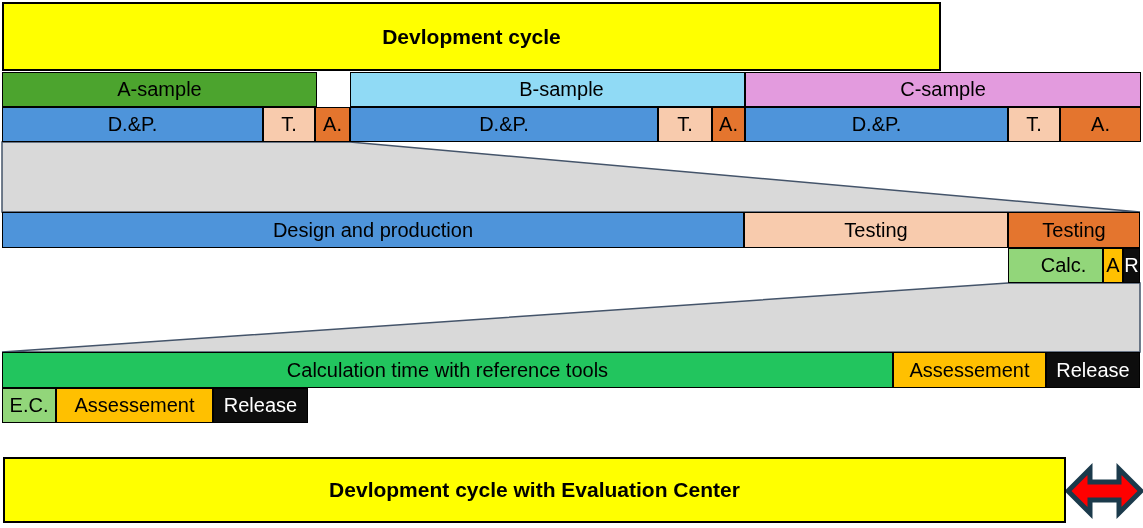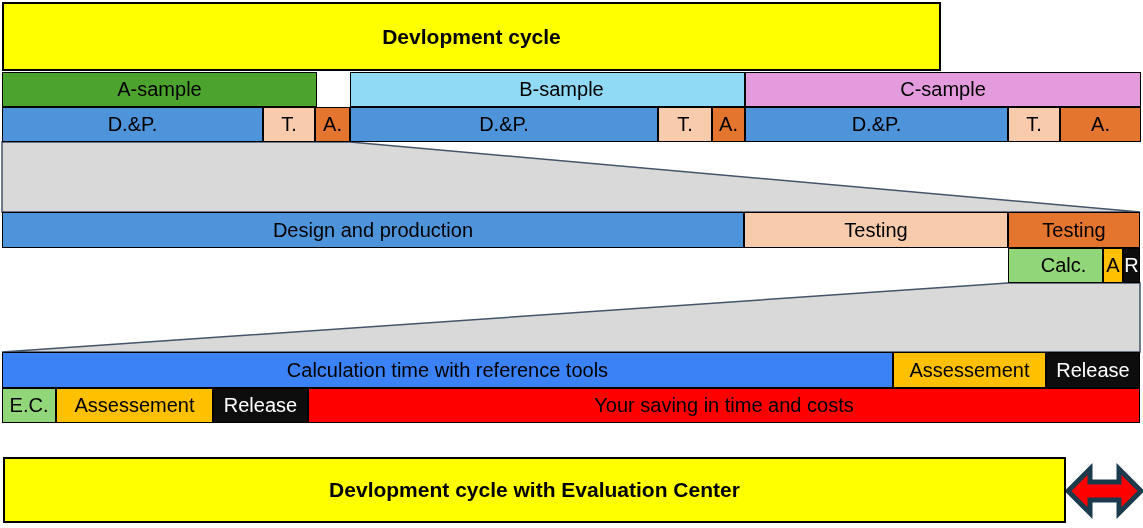--- a/index.html
+++ b/index.html
@@ -47,28 +47,27 @@
   <div class="cell" style="left: 1060px; top: 107px; width: 81px; height: 35px; background-color: rgb(228, 117, 46);">A.</div>
 
   <div class="cell" style="left: 2px; top: 212px; width: 742px; height: 36px; background-color: rgb(78, 148, 218);">Design and production</div>
   <div class="cell" style="left: 744px; top: 212px; width: 264px; height: 36px; background-color: rgb(248, 203, 173); text-align: center;">Testing</div>
   <div class="cell" style="left: 1008px; top: 212px; width: 132px; height: 36px; background-color: rgb(228, 117, 46);">Testing</div>
 
   <div class="cell" style="left: 1008px; top: 248px; width: 95px; height: 35px; background-color: rgb(146, 214, 122); padding-left: 16px;">Calc.</div>
   <div class="cell" style="left: 1103px; top: 248px; width: 20px; height: 35px; background-color: rgb(255, 192, 0);">A</div>
   <div class="cell on-dark" style="left: 1123px; top: 248px; width: 17px; height: 35px; background-color: rgb(13, 13, 13);">R</div>
 
-  <div class="cell" style="left: 2px; top: 352px; width: 891px; height: 36px; background-color: #3b82f6;">Calculation time with reference tools</div>
+  <div class="cell" style="left: 2px; top: 352px; width: 891px; height: 36px; background-color: #22c55e;">Calculation time with reference tools</div>
   <div class="cell" style="left: 893px; top: 352px; width: 153px; height: 36px; background-color: rgb(255, 192, 0);">Assessement</div>
   <div class="cell on-dark" style="left: 1046px; top: 352px; width: 94px; height: 36px; background-color: rgb(13, 13, 13);">Release</div>
 
   <div class="cell bold" style="left: 2px; top: 388px; width: 54px; height: 35px; background-color: rgb(146, 214, 122);">E.C.</div>
   <div class="cell" style="left: 56px; top: 388px; width: 157px; height: 35px; background-color: rgb(255, 192, 0);">Assessement</div>
   <div class="cell on-dark" style="left: 213px; top: 388px; width: 95px; height: 35px; background-color: rgb(13, 13, 13);">Release</div>
-  <div class="cell bold" style="left: 308px; top: 388px; width: 832px; height: 35px; background-color: rgb(255, 0, 0);">Your saving in time and costs</div>
 
   <div class="cell bigbar" style="left: 3px; top: 457px; width: 1063px; height: 66px; background-color: rgb(255, 255, 0);">Devlopment cycle with Evaluation Center</div>
 
   <svg class="arrow-wrap" viewBox="0 0 77 58">
     <polygon points="2,29 24,7 24,20 53,20 53,7 75,29 53,51 53,38 24,38 24,51" stroke-width="5" stroke-linejoin="miter" fill="#FF0000" stroke="#1B3A4B"></polygon>
   </svg>
 
 </div>
 
 </body></html>

